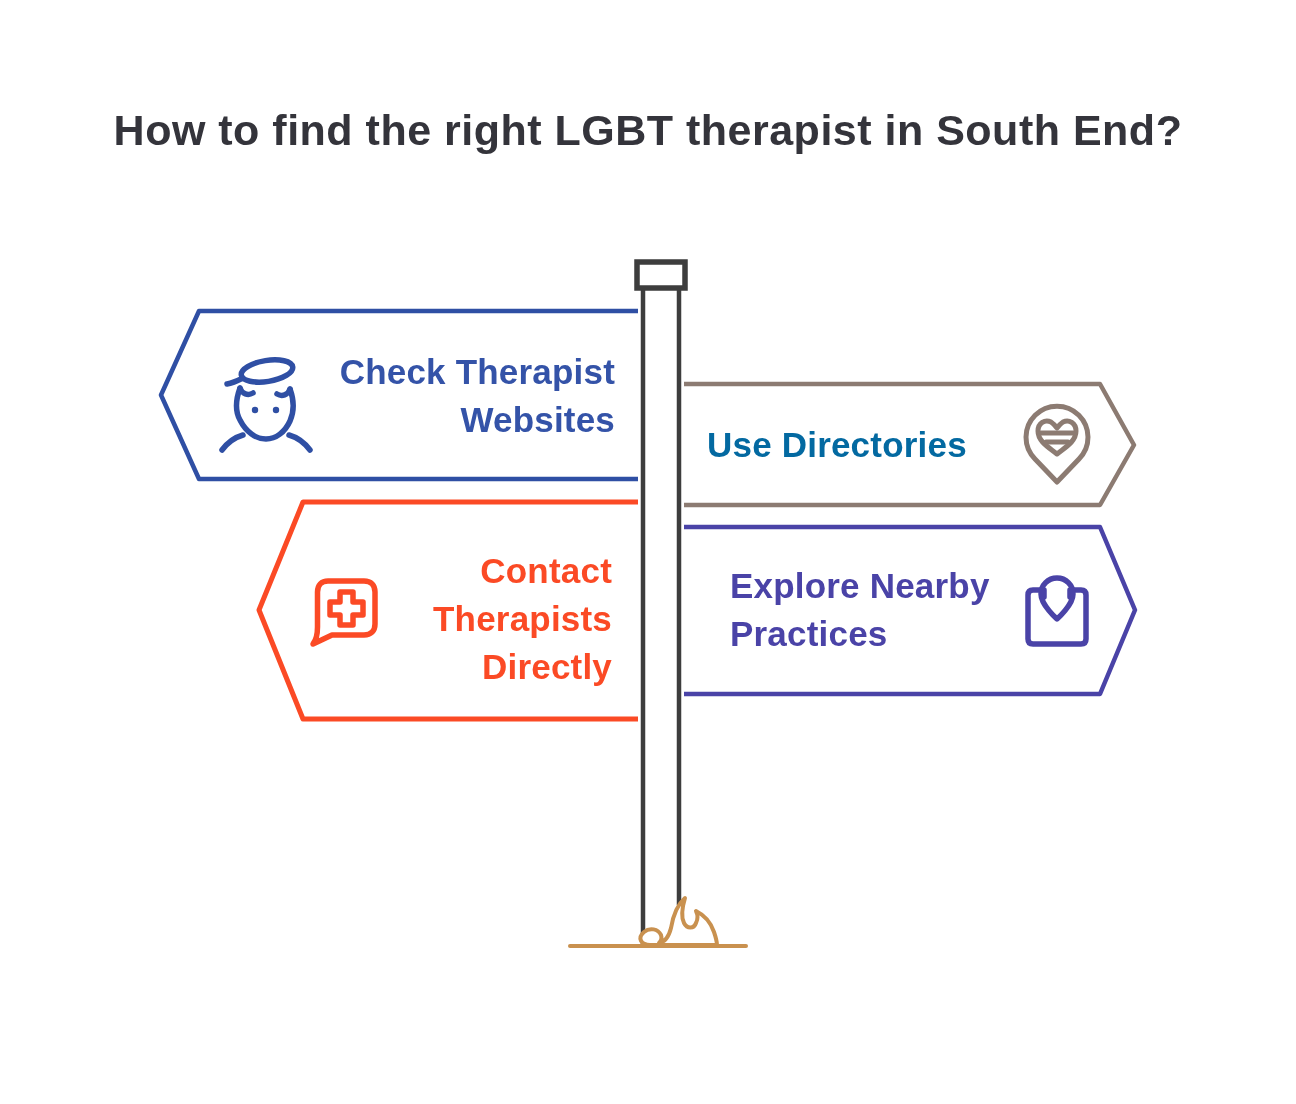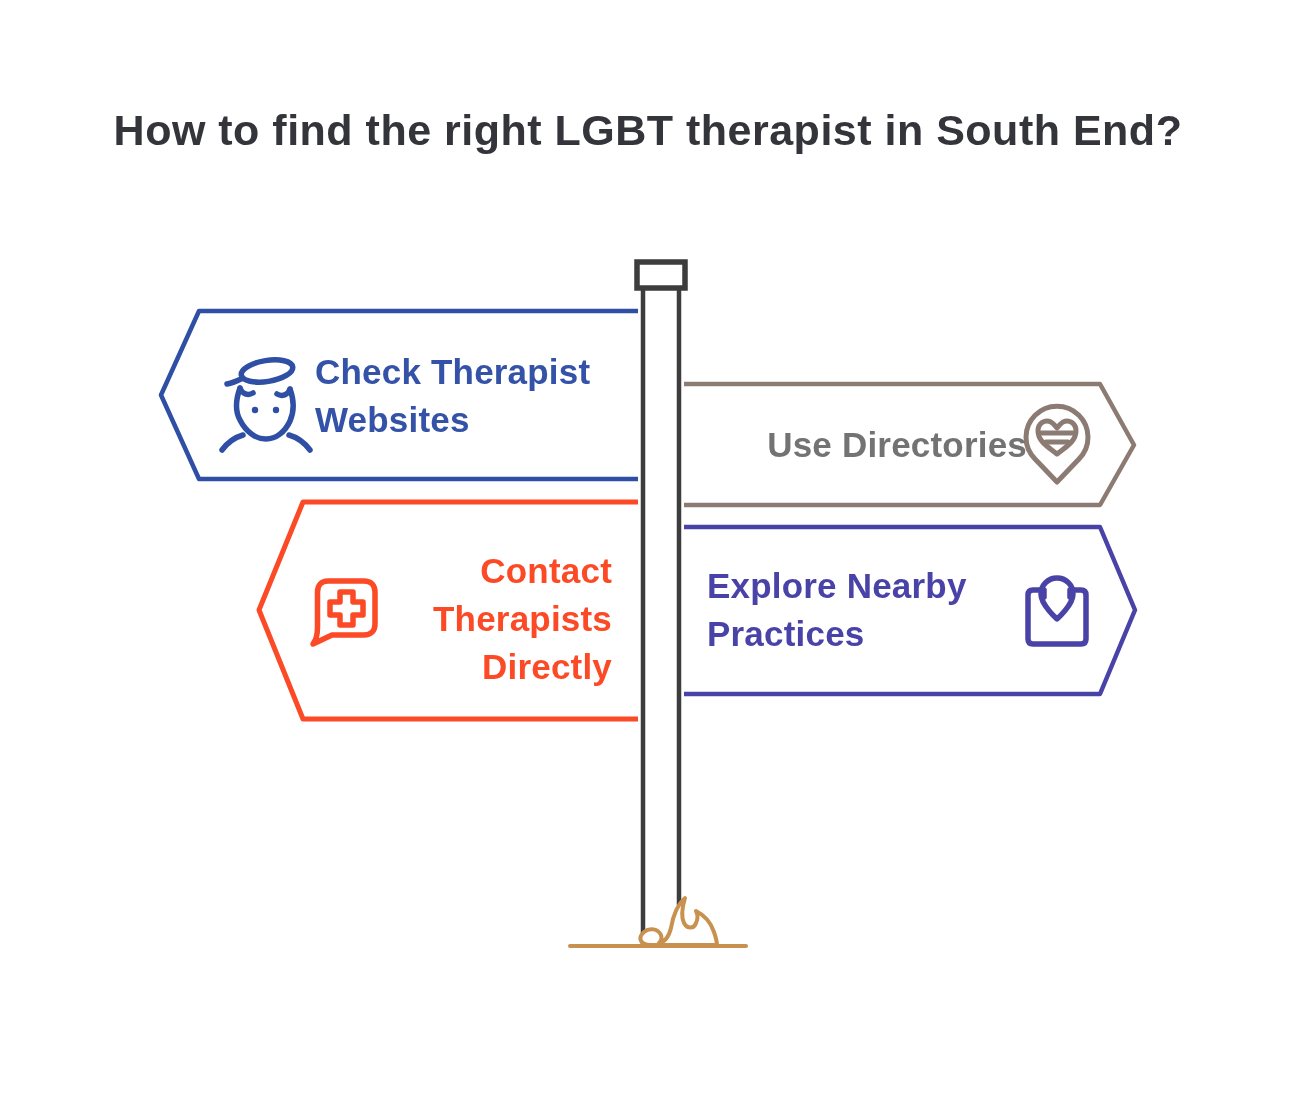--- a/index.html
+++ b/index.html
@@ -23,24 +23,24 @@
     color: #34343B;
   }
   .svg-layer { position: absolute; left: 0; top: 0; }
   .sign-label {
     position: absolute;
     font-size: 35px;
     font-weight: 600;
     line-height: 48px;
     letter-spacing: 0.2px;
   }
-  .label-blue   { left: 315px; top: 348px; width: 300px; color: #3453A8; }
-  .label-brown  { left: 707px; top: 421px; width: 320px; text-align: right;  color: #737373; white-space: nowrap; }
+  .label-blue   { left: 315px; top: 348px; width: 300px; text-align: right; color: #3453A8; }
+  .label-brown  { left: 707px; top: 421px; width: 320px; text-align: left;  color: #0369a1; white-space: nowrap; }
   .label-orange { left: 392px; top: 547px; width: 220px; text-align: right; color: #FB4A25; }
-  .label-purple { left: 707px; top: 562px; width: 290px; text-align: left;  color: #4A43A7; }
+  .label-purple { left: 730px; top: 562px; width: 290px; text-align: left;  color: #4A43A7; }
 </style>
 </head>
 <body>
 
 <div class="canvas">
 
   <div class="title">How to find the right LGBT therapist in South End?</div>
 
   <svg class="svg-layer" width="1296" height="1104" viewBox="0 0 1296 1104">
 

